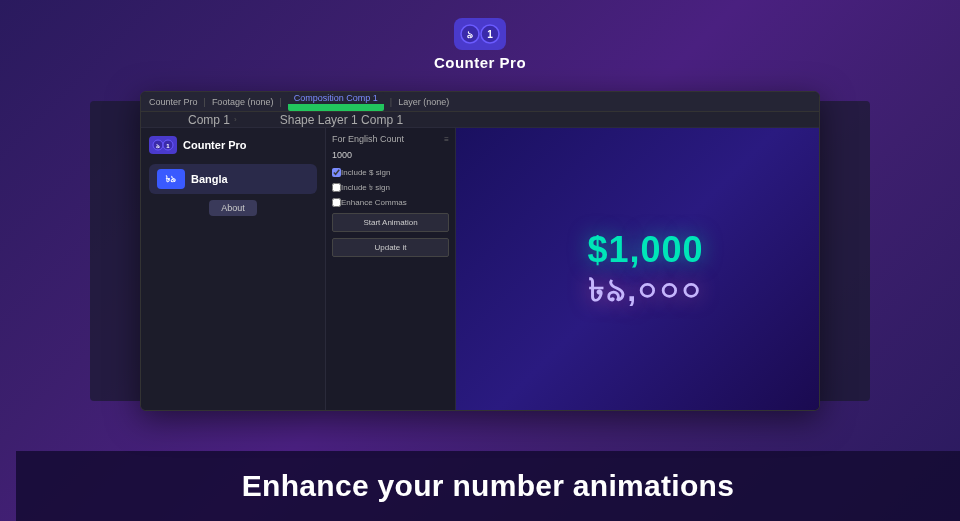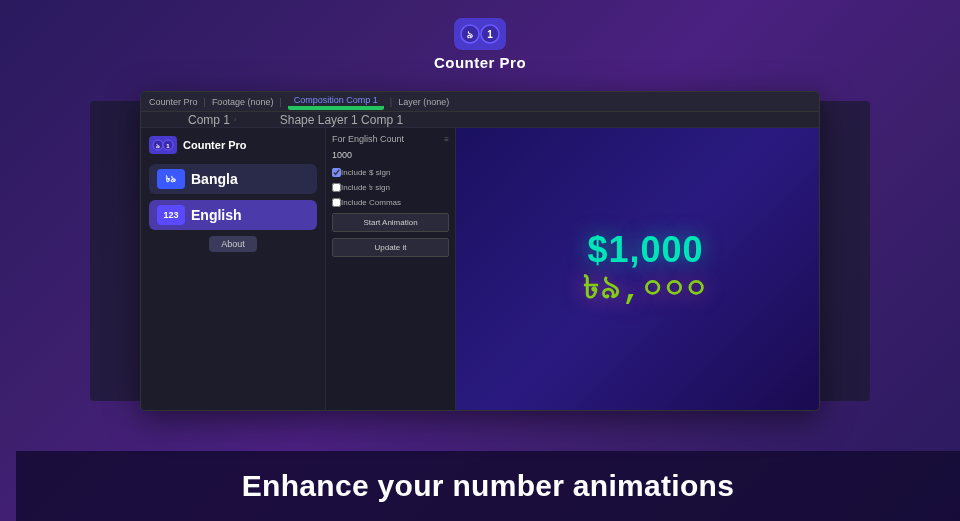--- a/index.html
+++ b/index.html
@@ -123,21 +123,21 @@
     .ae-tab {
       font-size: 9px;
       color: #ccc;
       padding: 1px 6px;
       background: #1e1e2e;
       border-radius: 2px;
     }
 
     .ae-tab.active {
       color: #7b8cff;
-      border-bottom: 4px solid #22c55e;
+      border-bottom: 7px solid #22c55e;
       background: #252535;
     }
 
     .ae-topbar-sep {
       color: #555;
       font-size: 9px;
     }
 
     
     .ae-breadcrumb {
@@ -226,21 +226,21 @@
       background: #3a5aff;
       color: white;
     }
 
     .plugin-icon.english-icon {
       background: #5a4aff;
       color: white;
     }
 
     .plugin-label {
-      font-size: 14px;
+      font-size: 11px;
       font-weight: 600;
       color: #ffffff;
     }
 
     .about-btn {
       display: flex;
       justify-content: center;
       margin-top: 4px;
     }
 
@@ -343,23 +343,23 @@
       font-weight: 800;
       color: #00e5b8;
       text-shadow: 0 0 20px rgba(0, 229, 184, 0.5);
       font-family: Arial, sans-serif;
       letter-spacing: 1px;
     }
 
     .preview-bangla {
       font-size: 32px;
       font-weight: 700;
-      color: #84cc16;
+      color: #c4b5fd;
       text-shadow: 0 0 20px rgba(255, 107, 158, 0.5);
-      font-family: Liberation Mono, monospace;
+      font-family: Liberation Sans, sans-serif;
       letter-spacing: 1px;
     }
 
     
     .tagline {
       position: absolute;
       bottom: 0;
       left: 16px;
       right: 0;
       height: 70px;
@@ -432,24 +432,20 @@
               <text x="19" y="12" text-anchor="middle" font-size="6" font-weight="bold" fill="white">1</text>
             </svg>
             <span class="panel-title">Counter Pro</span>
           </div>
 
           <div class="plugin-item bangla">
             <div class="plugin-icon bangla-icon">৳৯</div>
             <span class="plugin-label">Bangla</span>
           </div>
 
-          <div class="plugin-item english">
-            <div class="plugin-icon english-icon">123</div>
-            <span class="plugin-label">English</span>
-          </div>
 
           <div class="about-btn">
             <button>About</button>
           </div>
         </div>
 
         <div class="ae-middle-panel">
           <div class="panel-section-title">
             <span>For English Count</span>
             <span class="expand-icon">≡</span>
@@ -462,21 +458,21 @@
             <span class="checkbox-label">Include $ sign</span>
           </div>
 
           <div class="checkbox-row">
             <input type="checkbox" style="">
             <span class="checkbox-label">Include ৳ sign</span>
           </div>
 
           <div class="checkbox-row">
             <input type="checkbox" style="">
-            <span class="checkbox-label">Include Commas</span>
+            <span class="checkbox-label">Enhance Commas</span>
           </div>
 
           <button class="action-btn">Start Animation</button>
           <button class="action-btn">Update it</button>
         </div>
 
         <div class="ae-preview">
           <div class="preview-bg"></div>
           <div class="preview-content">
             <div class="preview-english">$1,000</div>

